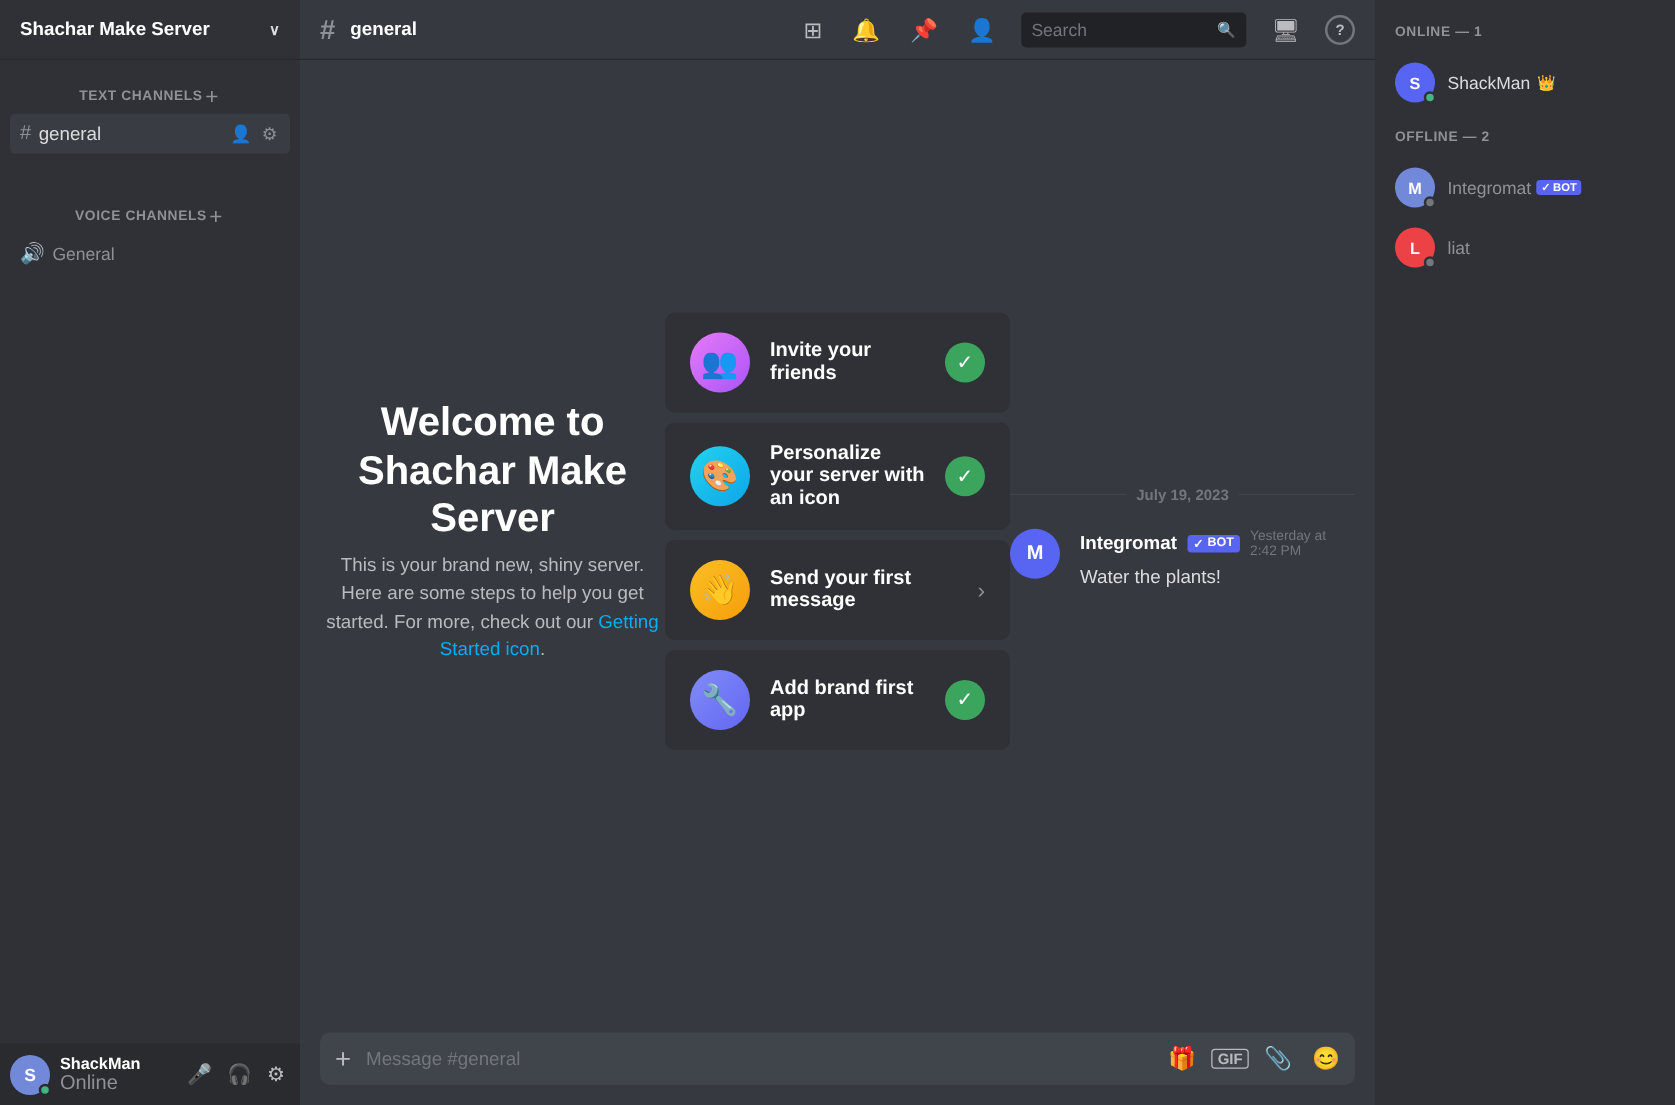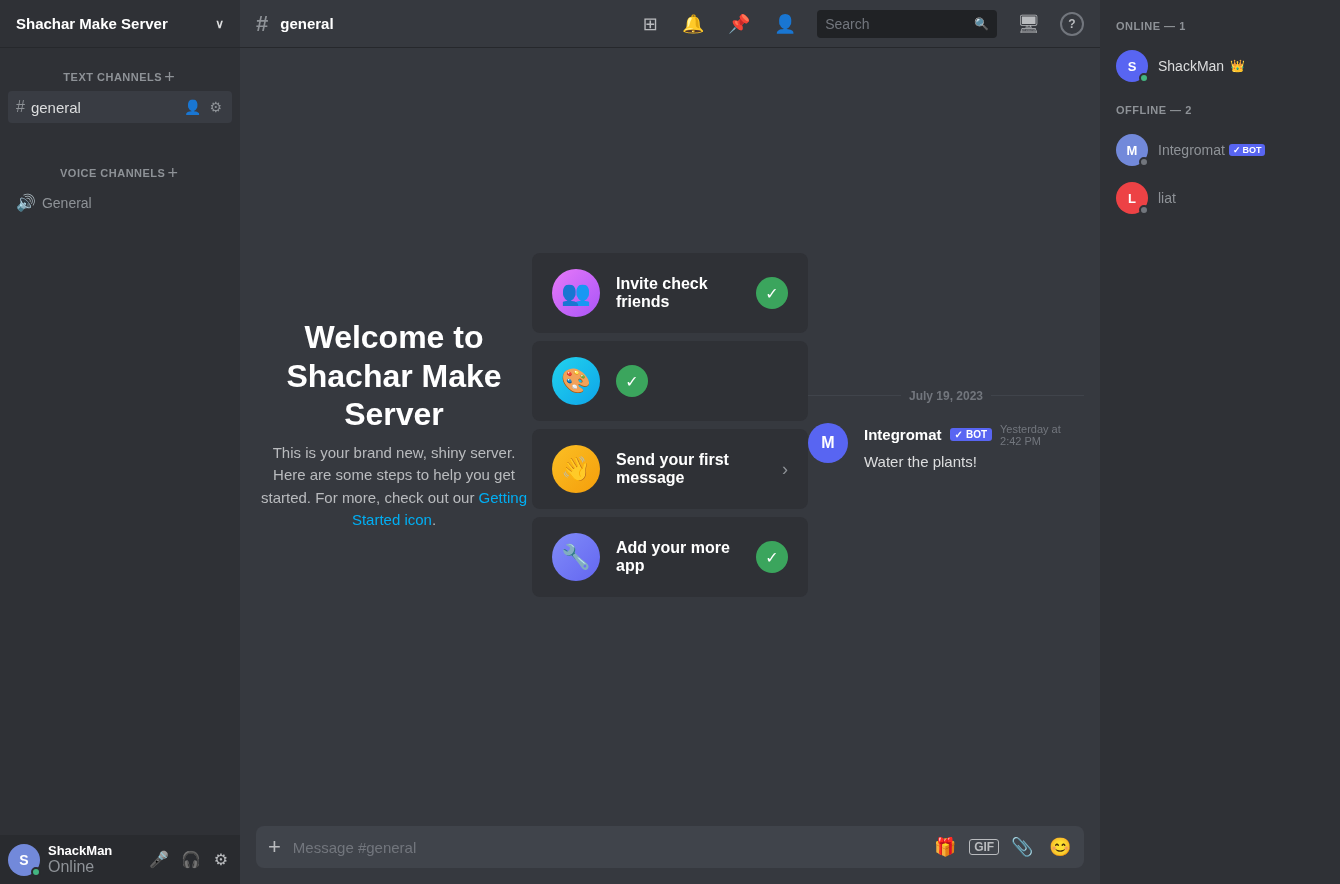--- a/index.html
+++ b/index.html
@@ -703,38 +703,39 @@
       <div class="welcome-subtitle">
         <span>This is your brand new, shiny server. Here are some steps to help you get started. For more, check out our</span>
         <a href="#">Getting Started icon</a><span>.</span>
       </div>
     </div>
 
     <div class="checklist">
 
       <div class="checklist-item">
         <div class="checklist-icon invite">👥</div>
-        <span class="checklist-label">Invite check friends</span>
+        <span class="checklist-label">Invite your friends</span>
         <div class="checklist-check">✓</div>
       </div>
 
       <div class="checklist-item">
         <div class="checklist-icon personalize">🎨</div>
+        <span class="checklist-label">Personalize your server with an icon</span>
         <div class="checklist-check">✓</div>
       </div>
 
       <div class="checklist-item">
         <div class="checklist-icon message">👋</div>
         <span class="checklist-label">Send your first message</span>
         <div class="checklist-arrow">›</div>
       </div>
 
       <div class="checklist-item">
         <div class="checklist-icon app">🔧</div>
-        <span class="checklist-label">Add your more app</span>
+        <span class="checklist-label">Add brand first app</span>
         <div class="checklist-check">✓</div>
       </div>
     </div>
 
     <div class="messages-area">
 
       <div class="date-divider">
         <span>July 19, 2023</span>
       </div>
 

